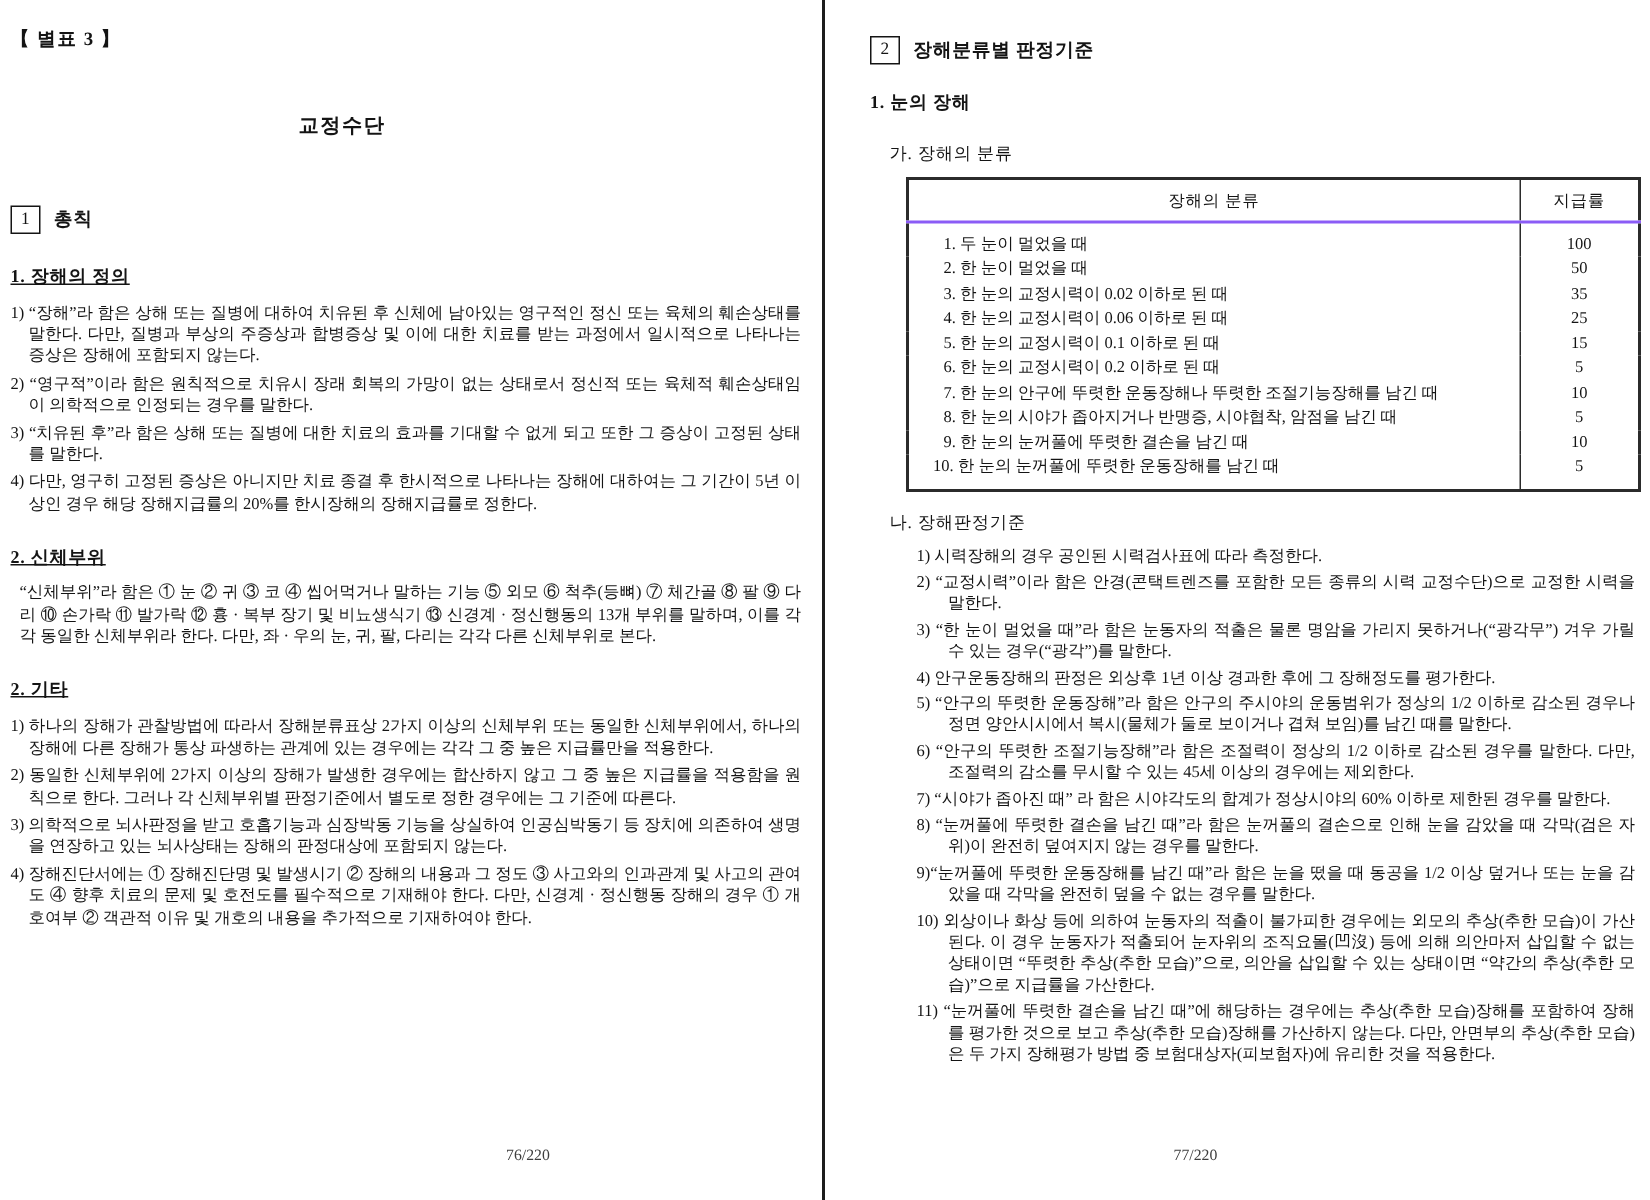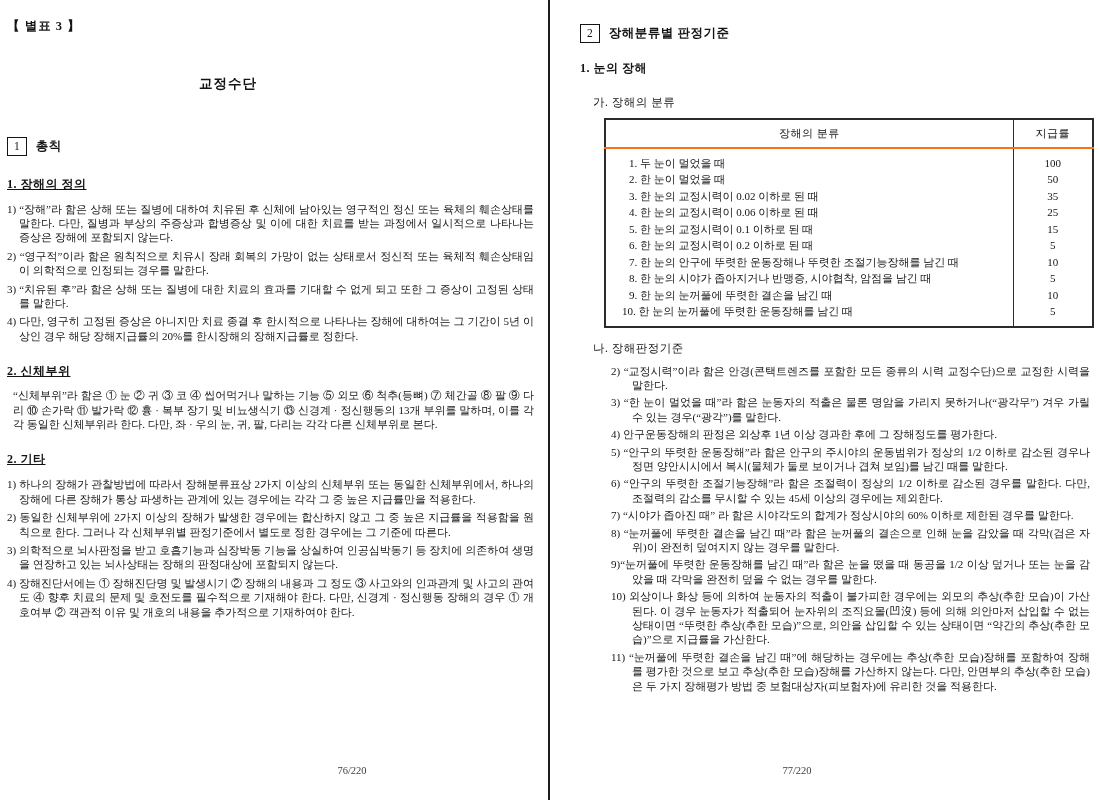--- a/index.html
+++ b/index.html
@@ -50,21 +50,21 @@
   .label-ga { margin-top: 18px; padding-left: 13px; }
   .label-na { margin-top: 13px; padding-left: 13px; }
 
   table.cls-table {
     border-collapse: collapse; table-layout: fixed;
     width: 488px; margin-top: 8px; margin-left: 24px;
     border: 2px solid #2b2b2b; font-size: 11px;
   }
   table.cls-table th {
     font-weight: normal; text-align: center;
-    border-bottom: 2px solid #f97316;
+    border-bottom: 2px solid #8b5cf6;
     padding: 6px 2px; letter-spacing: 0.5px;
   }
   table.cls-table .col2 { border-left: 1.5px solid #2b2b2b; }
   table.cls-table col.c1 { width: 408px; }
   table.cls-table col.c2 { width: 80px; }
   table.cls-table td { padding: 1px 4px; line-height: 14.5px; }
   table.cls-table td.cell-desc { padding-left: 23px; }
   table.cls-table td.cell-desc.dd { padding-left: 16px; }
   table.cls-table td.cell-rate { text-align: center; }
   table.cls-table tbody tr:first-child td { padding-top: 7px; }
@@ -177,20 +177,21 @@
         <tr>
             <td class="cell-desc dd">10. 한 눈의 눈꺼풀에 뚜렷한 운동장해를 남긴 때</td>
             <td class="cell-rate col2">5</td>
           </tr>
       </tbody>
     </table>
 
     <div class="label-line label-na">나. 장해판정기준</div>
 
     <div class="items">
+      <p class="item">1) 시력장해의 경우 공인된 시력검사표에 따라 측정한다.</p>
       <p class="item">2) “교정시력”이라 함은 안경(콘택트렌즈를 포함한 모든 종류의 시력 교정수단)으로 교정한 시력을 말한다.</p>
       <p class="item">3) “한 눈이 멀었을 때”라 함은 눈동자의 적출은 물론 명암을 가리지 못하거나(“광각무”) 겨우 가릴 수 있는 경우(“광각”)를 말한다.</p>
       <p class="item">4) 안구운동장해의 판정은 외상후 1년 이상 경과한 후에 그 장해정도를 평가한다.</p>
       <p class="item">5) “안구의 뚜렷한 운동장해”라 함은 안구의 주시야의 운동범위가 정상의 1/2 이하로 감소된 경우나 정면 양안시시에서 복시(물체가 둘로 보이거나 겹쳐 보임)를 남긴 때를 말한다.</p>
       <p class="item">6) “안구의 뚜렷한 조절기능장해”라 함은 조절력이 정상의 1/2 이하로 감소된 경우를 말한다. 다만, 조절력의 감소를 무시할 수 있는 45세 이상의 경우에는 제외한다.</p>
       <p class="item">7) “시야가 좁아진 때” 라 함은 시야각도의 합계가 정상시야의 60% 이하로 제한된 경우를 말한다.</p>
       <p class="item">8) “눈꺼풀에 뚜렷한 결손을 남긴 때”라 함은 눈꺼풀의 결손으로 인해 눈을 감았을 때 각막(검은 자위)이 완전히 덮여지지 않는 경우를 말한다.</p>
       <p class="item">9)“눈꺼풀에 뚜렷한 운동장해를 남긴 때”라 함은 눈을 떴을 때 동공을 1/2 이상 덮거나 또는 눈을 감았을 때 각막을 완전히 덮을 수 없는 경우를 말한다.</p>
       <p class="item">10) 외상이나 화상 등에 의하여 눈동자의 적출이 불가피한 경우에는 외모의 추상(추한 모습)이 가산된다. 이 경우 눈동자가 적출되어 눈자위의 조직요몰(凹沒) 등에 의해 의안마저 삽입할 수 없는 상태이면 “뚜렷한 추상(추한 모습)”으로, 의안을 삽입할 수 있는 상태이면 “약간의 추상(추한 모습)”으로 지급률을 가산한다.</p>
       <p class="item">11) “눈꺼풀에 뚜렷한 결손을 남긴 때”에 해당하는 경우에는 추상(추한 모습)장해를 포함하여 장해를 평가한 것으로 보고 추상(추한 모습)장해를 가산하지 않는다. 다만, 안면부의 추상(추한 모습)은 두 가지 장해평가 방법 중 보험대상자(피보험자)에 유리한 것을 적용한다.</p>

